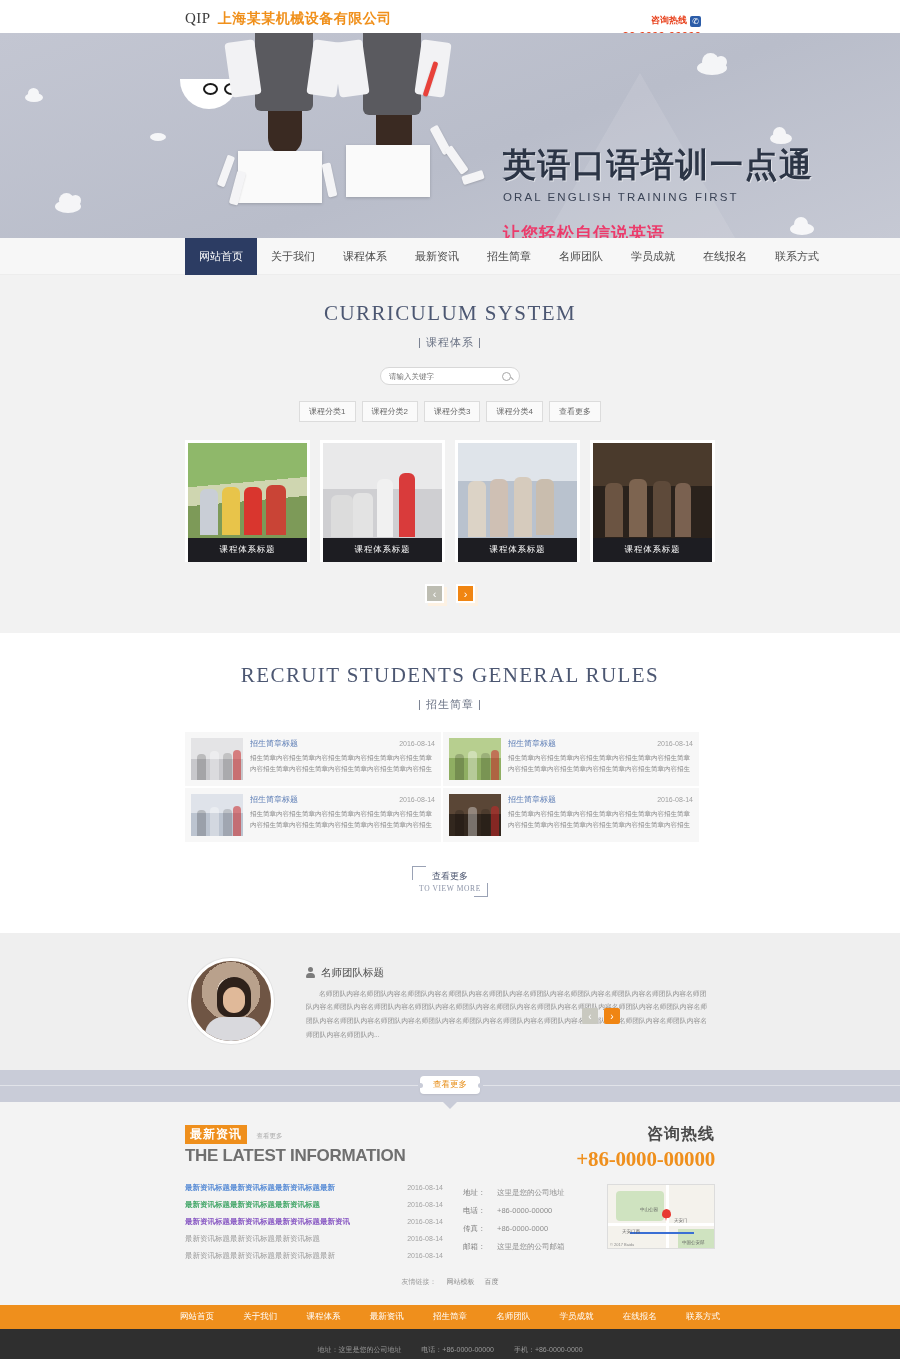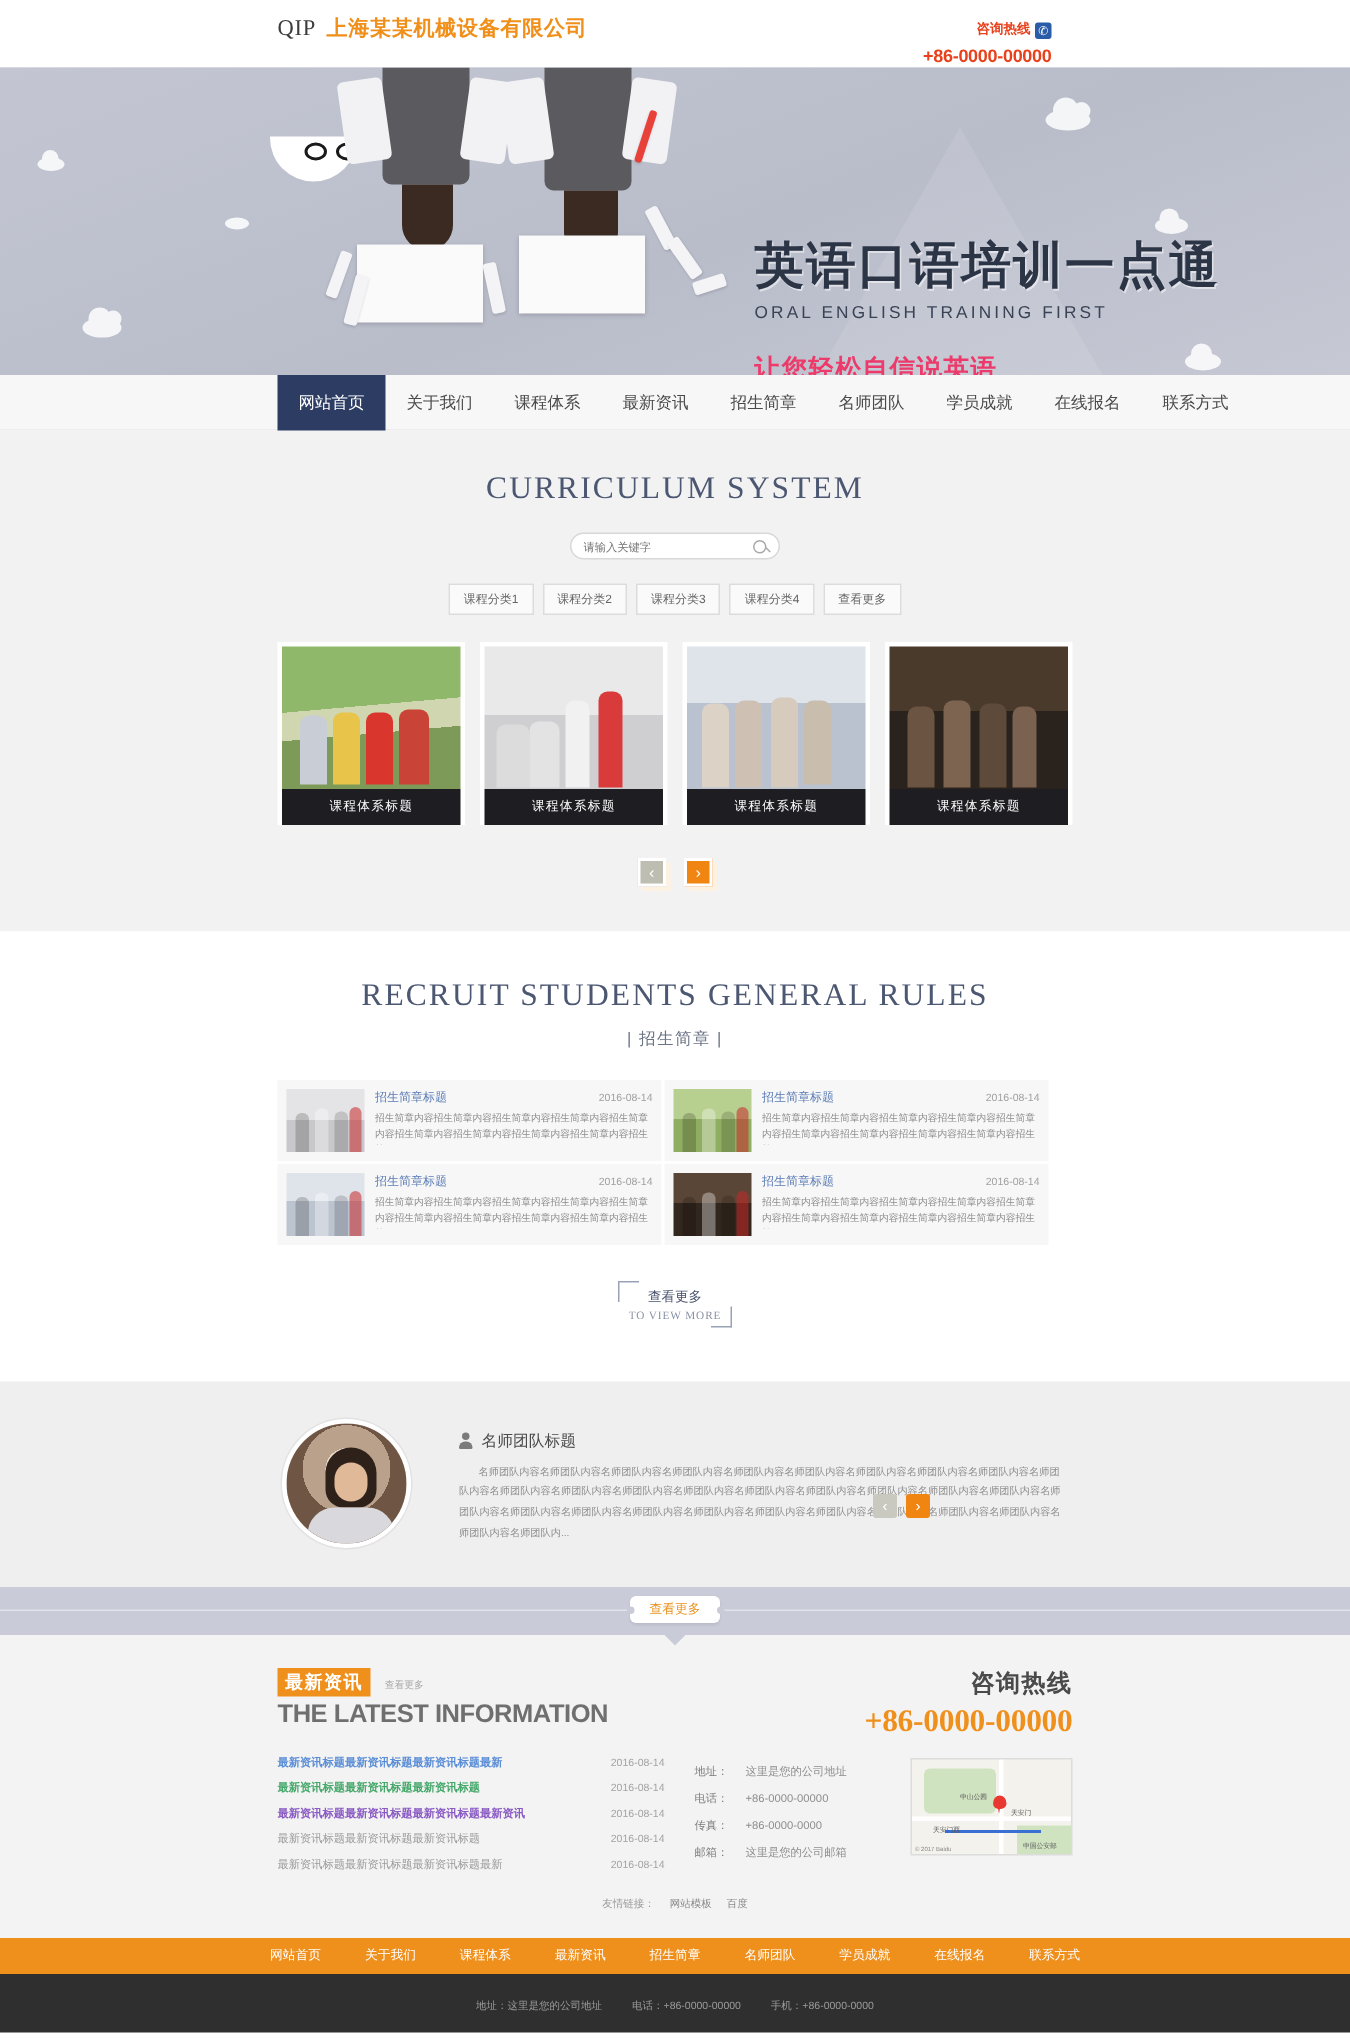--- a/index.html
+++ b/index.html
@@ -5,21 +5,21 @@
   * { box-sizing: border-box; margin: 0; padding: 0; }
   body {
     width: 900px; height: 1359px;
     font-family: "Liberation Sans", "DejaVu Sans", sans-serif;
     background: #ffffff; overflow: hidden; position: relative;
   }
   .wrap { width: 900px; position: relative; }
   .inner { width: 540px; margin: 0 auto; position: relative; }
 
   
-  .header { height: 45px; background: #ffffff; position: relative; }
+  .header { height: 33px; background: #ffffff; position: relative; }
   .header .inner { height: 45px; }
   .logo { position: absolute; left: 5px; top: 10px; display: flex; align-items: baseline; gap: 7px; }
   .logo-qip { font-family: "Liberation Serif", serif; font-size: 15px; color: #3c3c3c; letter-spacing: .5px; }
   .logo-name { font-size: 14px; color: #f0901b; font-weight: bold; letter-spacing: .5px; }
   .hotline { position: absolute; right: 19px; top: 7px; text-align: right; line-height: 1.35; }
   .hotline-label { font-size: 9px; color: #e8411c; font-weight: bold; display: inline-block; }
   .phone-ico { display: inline-block; width: 11px; height: 11px; background: #2b5ca8; color: #fff;
     font-size: 8px; text-align: center; line-height: 11px; border-radius: 2px; vertical-align: -1px; margin-left: 3px; }
   .hotline-num { font-size: 12px; color: #e8411c; font-weight: bold; letter-spacing: -.2px; }
 
@@ -275,20 +275,21 @@
         <div class="nav-item">名师团队</div>
         <div class="nav-item">学员成就</div>
         <div class="nav-item">在线报名</div>
         <div class="nav-item">联系方式</div>
       </div>
   </div>
 
   <div class="curriculum">
     <div class="inner">
       <div class="sec-title-en">CURRICULUM SYSTEM</div>
+      <div class="sec-title-cn">| 课程体系 |</div>
       <div class="searchbar">
         <input placeholder="请输入关键字" style="">
         <span class="mag"></span>
       </div>
       <div class="cats" id="cat-list">
           <div class="cat">课程分类1</div>
           <div class="cat">课程分类2</div>
           <div class="cat">课程分类3</div>
           <div class="cat">课程分类4</div>
           <div class="cat">查看更多</div>

